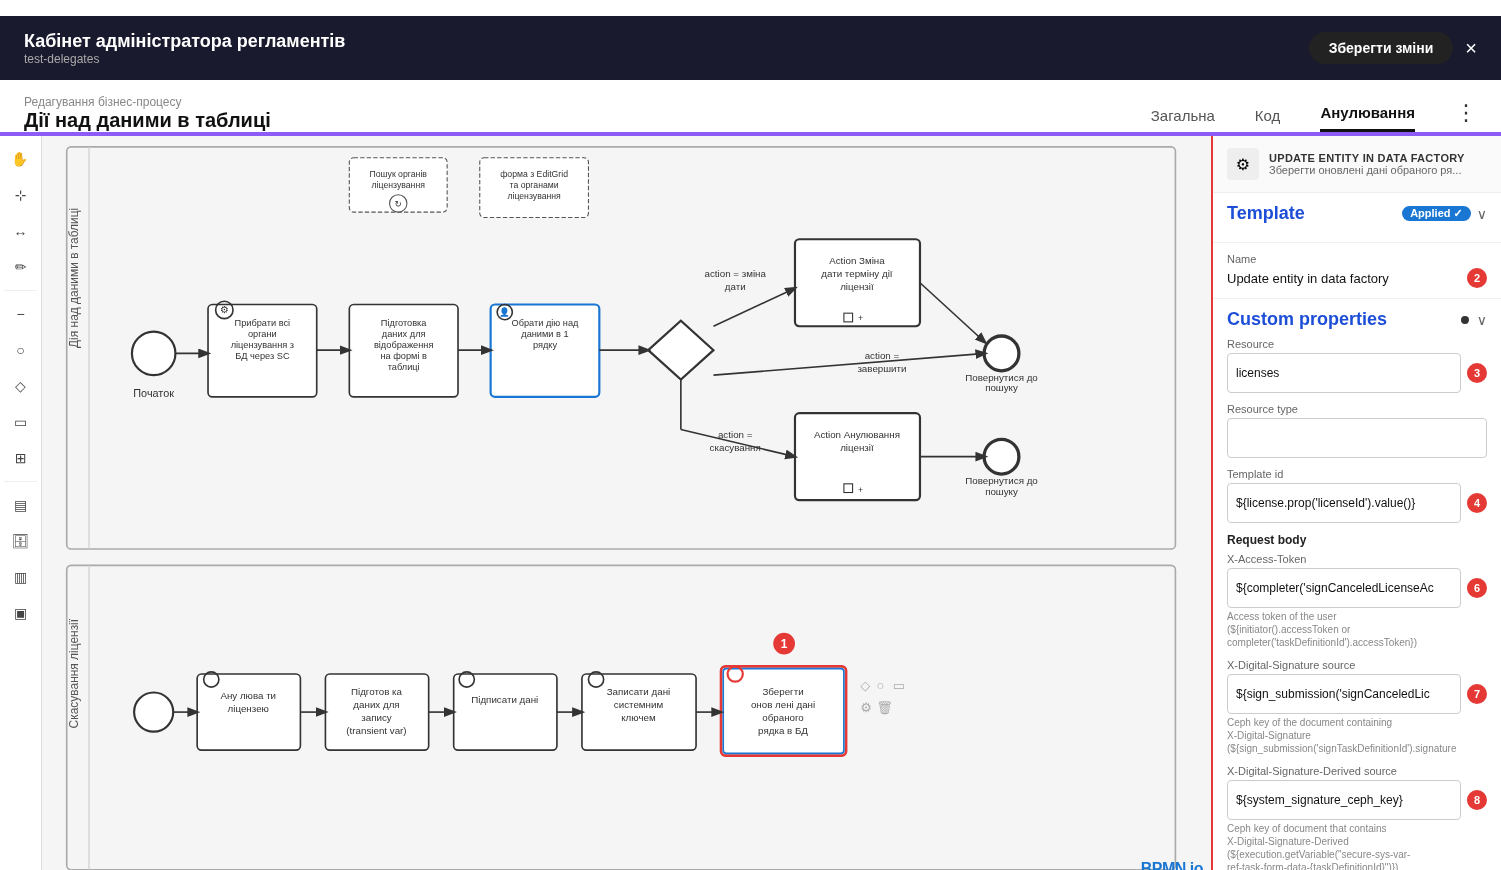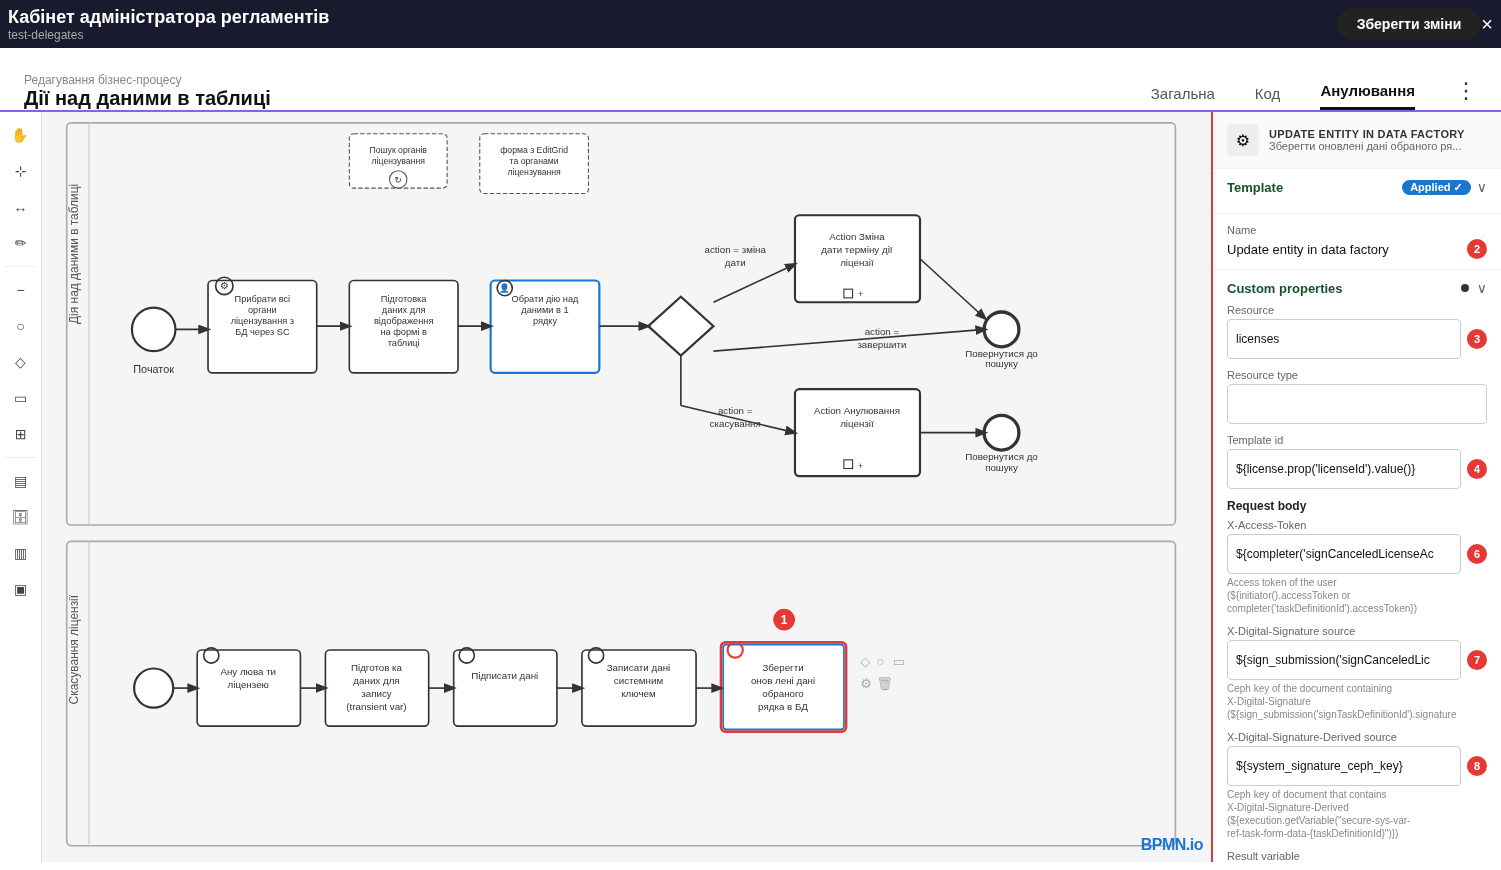--- a/index.html
+++ b/index.html
@@ -3,49 +3,50 @@
   <meta charset="utf-8">
   <style>
     * { box-sizing: border-box; margin: 0; padding: 0; }
     body { font-family: 'Segoe UI', Arial, sans-serif; background: #fff; width: 1501px; height: 870px; overflow: hidden; }
 
     
     .header {
       display: flex;
       align-items: center;
       justify-content: space-between;
-      padding: 10px 8px;
+      padding: 10px 24px;
       background: #1a1a2e;
       color: #fff;
-      height: 48px;
+      height: 64px;
+      margin-top: 16px;
     }
     .header-left { display: flex; flex-direction: column; }
     .header-title { font-size: 18px; font-weight: 600; }
     .header-subtitle { font-size: 12px; color: #aaa; }
-    .header-right { display: flex; align-items: center; gap: 0; justify-content: flex-end; }
+    .header-right { display: flex; align-items: center; gap: 12px; justify-content: flex-end; }
     .save-btn {
       background: #222;
       color: #fff;
       border: none;
       border-radius: 20px;
       padding: 8px 20px;
       font-size: 14px;
       font-weight: 600;
       cursor: pointer;
     }
     .close-icon-btn { background: none; border: none; color: #fff; font-size: 20px; cursor: pointer; }
 
     
     .breadcrumb-bar {
       display: flex;
       align-items: flex-end;
       justify-content: space-between;
       padding: 10px 24px 0 24px;
-      border-bottom: 2px solid #8b5cf6;
-      height: 64px;
+      border-bottom: 4px solid #8b5cf6;
+      height: 56px;
     }
     .breadcrumb-content { display: flex; flex-direction: column; }
     .breadcrumb-label { font-size: 12px; color: #888; }
     .breadcrumb-page-title { font-size: 20px; font-weight: 700; color: #111; }
     .breadcrumb-tabs { display: flex; align-items: flex-end; gap: 40px; }
     .tab { font-size: 15px; color: #555; cursor: pointer; padding-bottom: 8px; }
     .tab.active { color: #111; font-weight: 700; border-bottom: 3px solid #111; }
     .tab-menu { font-size: 22px; cursor: pointer; color: #333; padding-bottom: 6px; }
 
     
@@ -147,21 +148,21 @@
     .panel-section {
       padding: 10px 14px;
       border-bottom: 1px solid #f0f0f0;
     }
     .section-header {
       display: flex;
       align-items: center;
       justify-content: space-between;
       margin-bottom: 8px;
     }
-    .section-title { font-size: 13px; font-weight: 600; color: #14532d; }
+    .section-title { font-size: 18px; font-weight: 600; color: #1d4ed8; }
     .section-badge {
       background: #1976d2;
       color: #fff;
       border-radius: 10px;
       padding: 1px 8px;
       font-size: 11px;
       font-weight: 600;
     }
     .section-dot {
       width: 8px;

